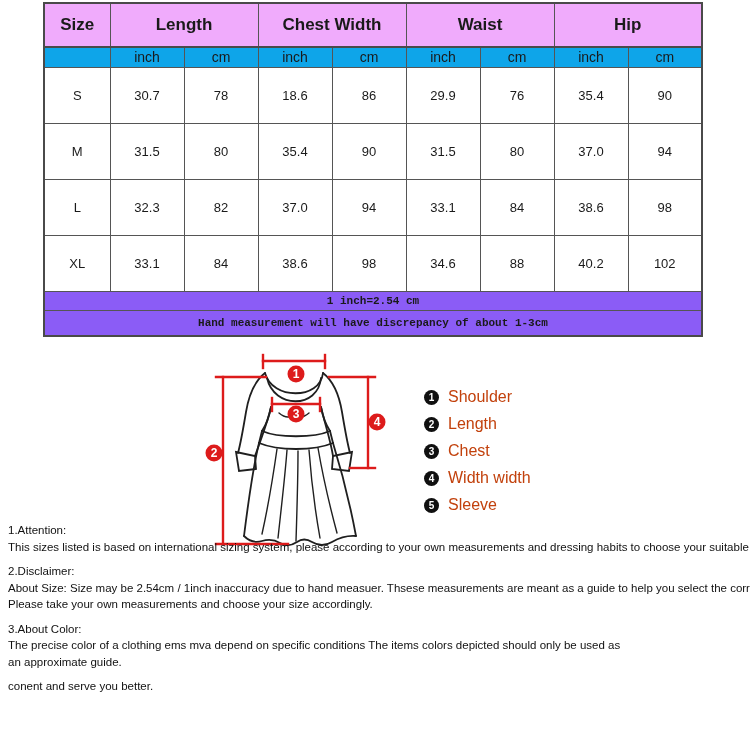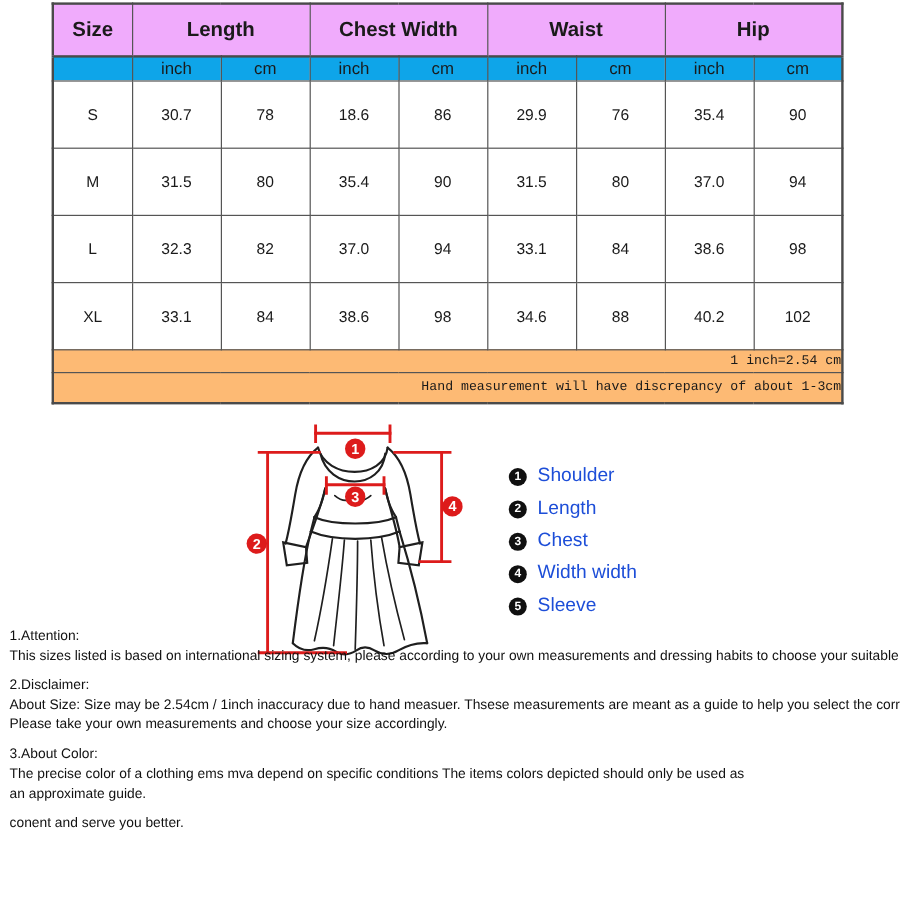--- a/index.html
+++ b/index.html
@@ -32,38 +32,38 @@
     border-bottom:2px solid #4a4a4a;
   }
   .units-row td{
     background:#0ea5e9;
     font-size:14px; font-weight:normal;
     height:20px;
   }
   .data-row td{ font-size:13px; height:56px; background:#fff; }
   .fn-row td{
     font-family:"Liberation Mono","DejaVu Sans Mono",monospace;
-    font-weight:normal; font-size:11px; background:#fdba74;text-align:right;
+    font-weight:bold; font-size:11px; background:#8b5cf6;
   }
   .fn-row.fn1 td{ height:19px; }
   .fn-row.fn2 td{ height:26px; }
 
   
   .diagram{ position:absolute; left:200px; top:352px; width:220px; height:240px; }
 
   
   .legend{ position:absolute; left:424px; top:389px; }
   .legend-item{ display:flex; align-items:center; height:16px; margin-bottom:11px; }
   .legend-num{
     width:15px; height:15px; border-radius:50%;
     background:#101010; color:#fff;
     font-size:10px; font-weight:bold; line-height:15px;
     text-align:center; margin-right:9px; flex:0 0 15px;
   }
-  .legend-label{ font-size:16px; color:#1d4ed8; }
+  .legend-label{ font-size:16px; color:#c2410c; }
 
   
   .notes{ position:absolute; left:8px; top:522px; width:740px; font-size:11.5px; line-height:16.5px; color:#111; }
   .note-section{ margin-bottom:8px; }
   .note-line{ white-space:nowrap; }
 </style>
 </head>
 <body>
 
 <table class="size-table">

